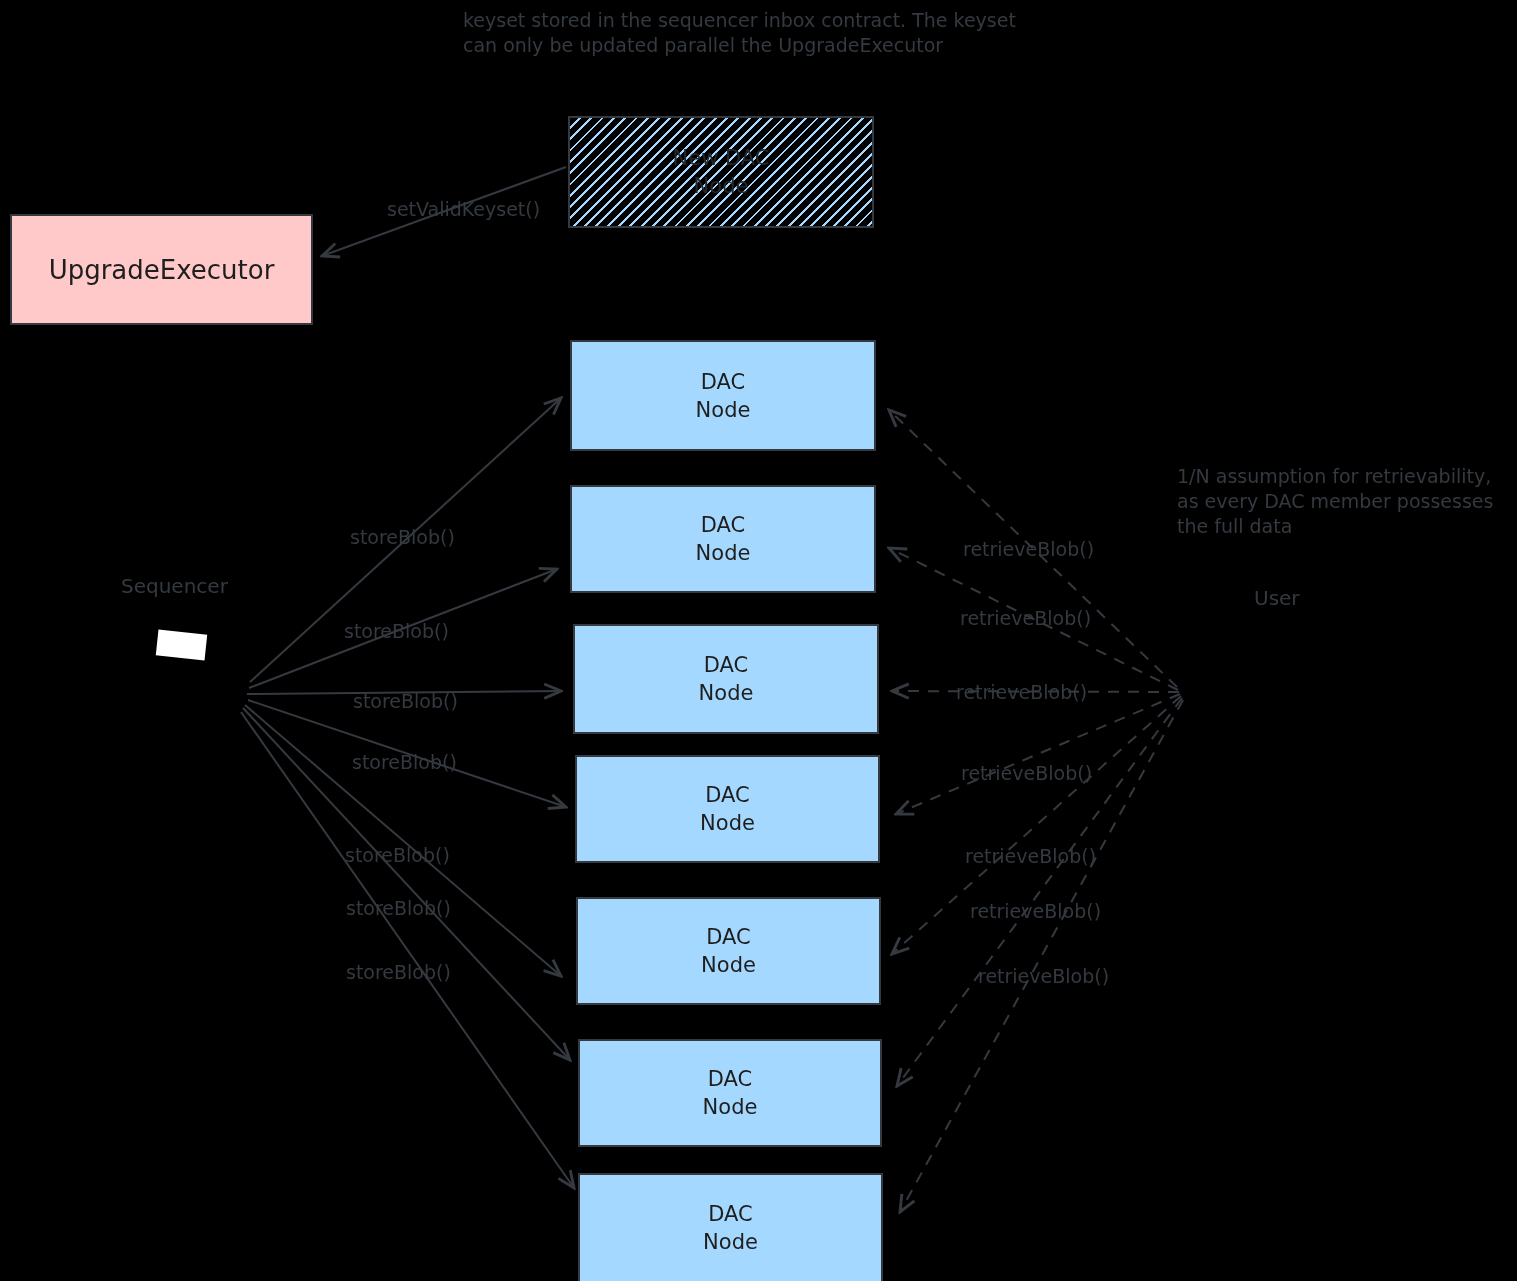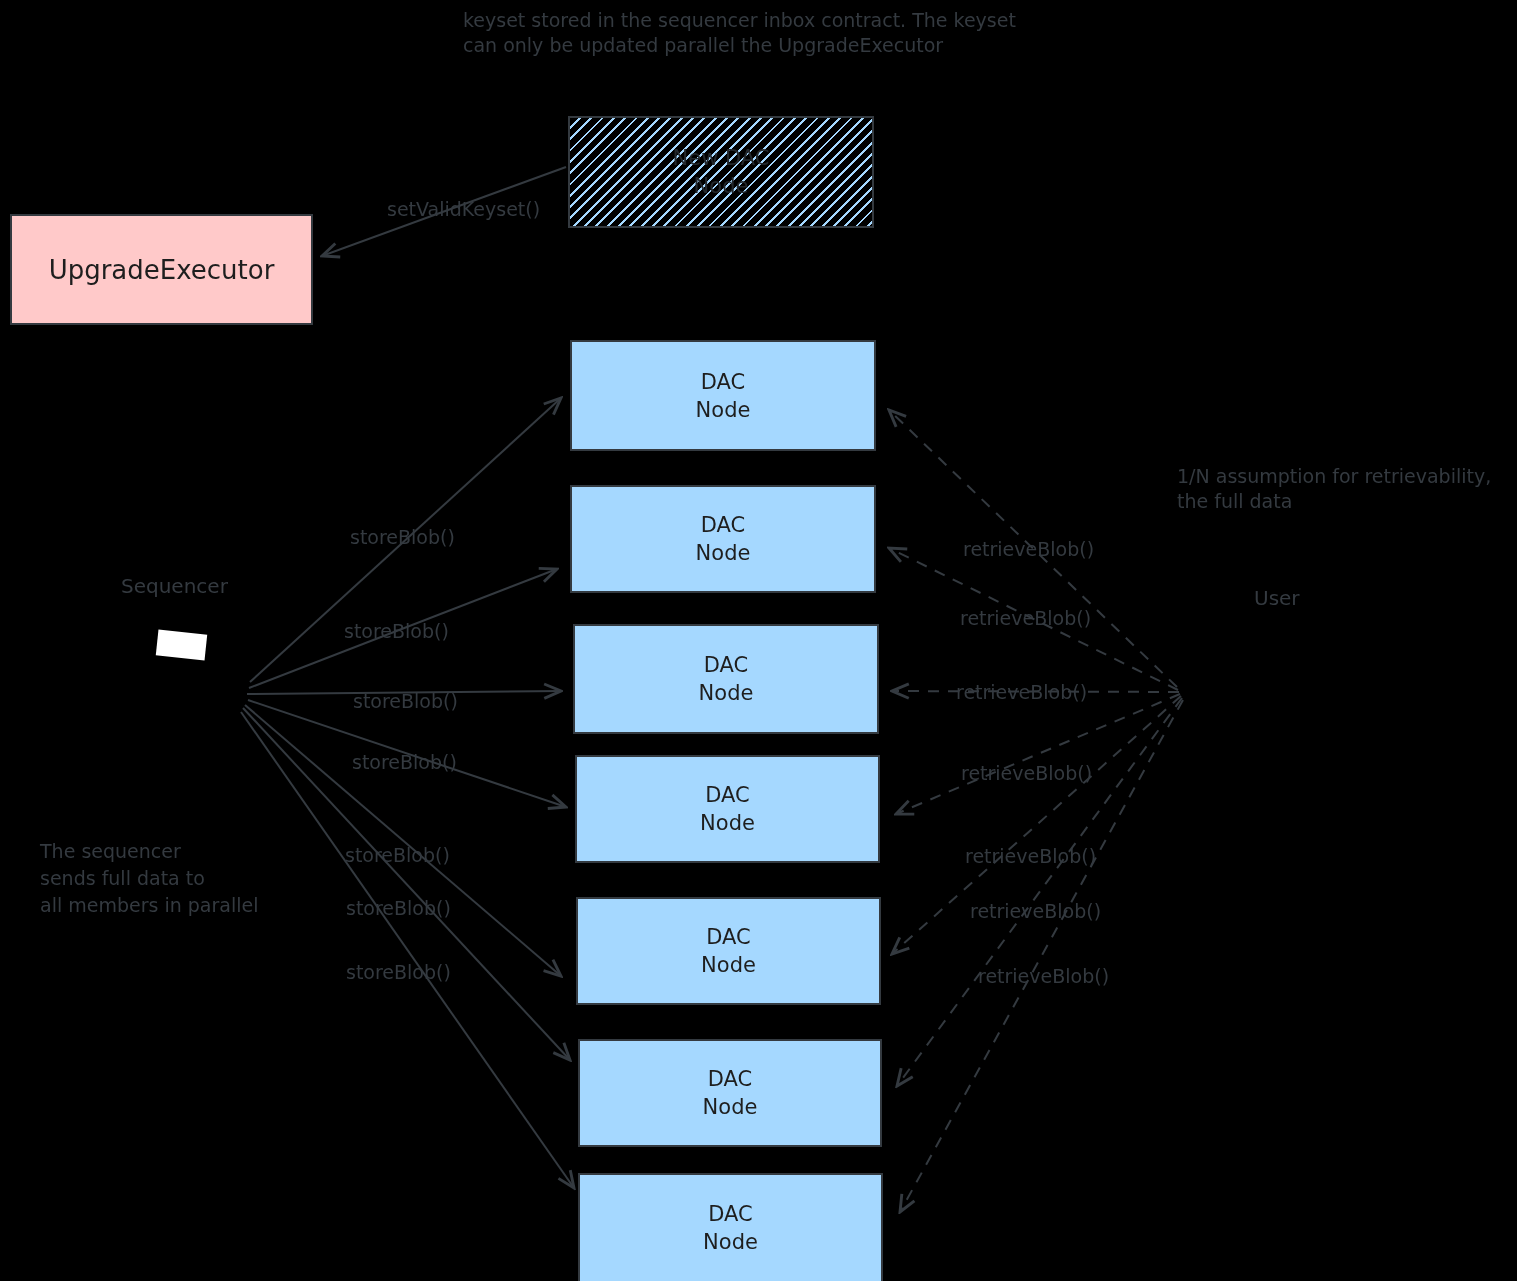--- a/index.html
+++ b/index.html
@@ -104,42 +104,38 @@
     <span>Node</span>
   </div>
   <div class="box node" style="left:578px;top:1160px;width:305px;height:110px;">
     <span>DAC</span>
     <span>Node</span>
   </div>
 
   <div class="actor-lbl" style="left:121px;top:574px;">Sequencer</div>
   <div class="seq-shape"></div>
 
-  <div class="note" style="left:40px;top:838px;line-height:27px;">
-    <span>The sequencer</span>
-    <span>sends full data to</span>
-    <span>all members in parallel</span>
-  </div>
 
   <div class="lbl" style="left:350px;top:526px;">storeBlob()</div>
   <div class="lbl" style="left:344px;top:620px;">storeBlob()</div>
   <div class="lbl" style="left:353px;top:690px;">storeBlob()</div>
   <div class="lbl" style="left:352px;top:751px;">storeBlob()</div>
   <div class="lbl" style="left:345px;top:844px;">storeBlob()</div>
   <div class="lbl" style="left:346px;top:897px;">storeBlob()</div>
   <div class="lbl" style="left:346px;top:961px;">storeBlob()</div>
 
   <div class="lbl" style="left:963px;top:538px;">retrieveBlob()</div>
   <div class="lbl" style="left:960px;top:607px;">retrieveBlob()</div>
   <div class="lbl" style="left:956px;top:681px;">retrieveBlob()</div>
   <div class="lbl" style="left:961px;top:762px;">retrieveBlob()</div>
   <div class="lbl" style="left:965px;top:845px;">retrieveBlob()</div>
   <div class="lbl" style="left:970px;top:900px;">retrieveBlob()</div>
   <div class="lbl" style="left:978px;top:965px;">retrieveBlob()</div>
 
   <div class="note" style="left:1177px;top:464px;">
     <span>1/N assumption for retrievability,</span>
+    <span>as every DAC member possesses</span>
     <span>the full data</span>
   </div>
 
   <div class="actor-lbl" style="left:1254px;top:586px;">User</div>
 
 </div>
 
 </body></html>

